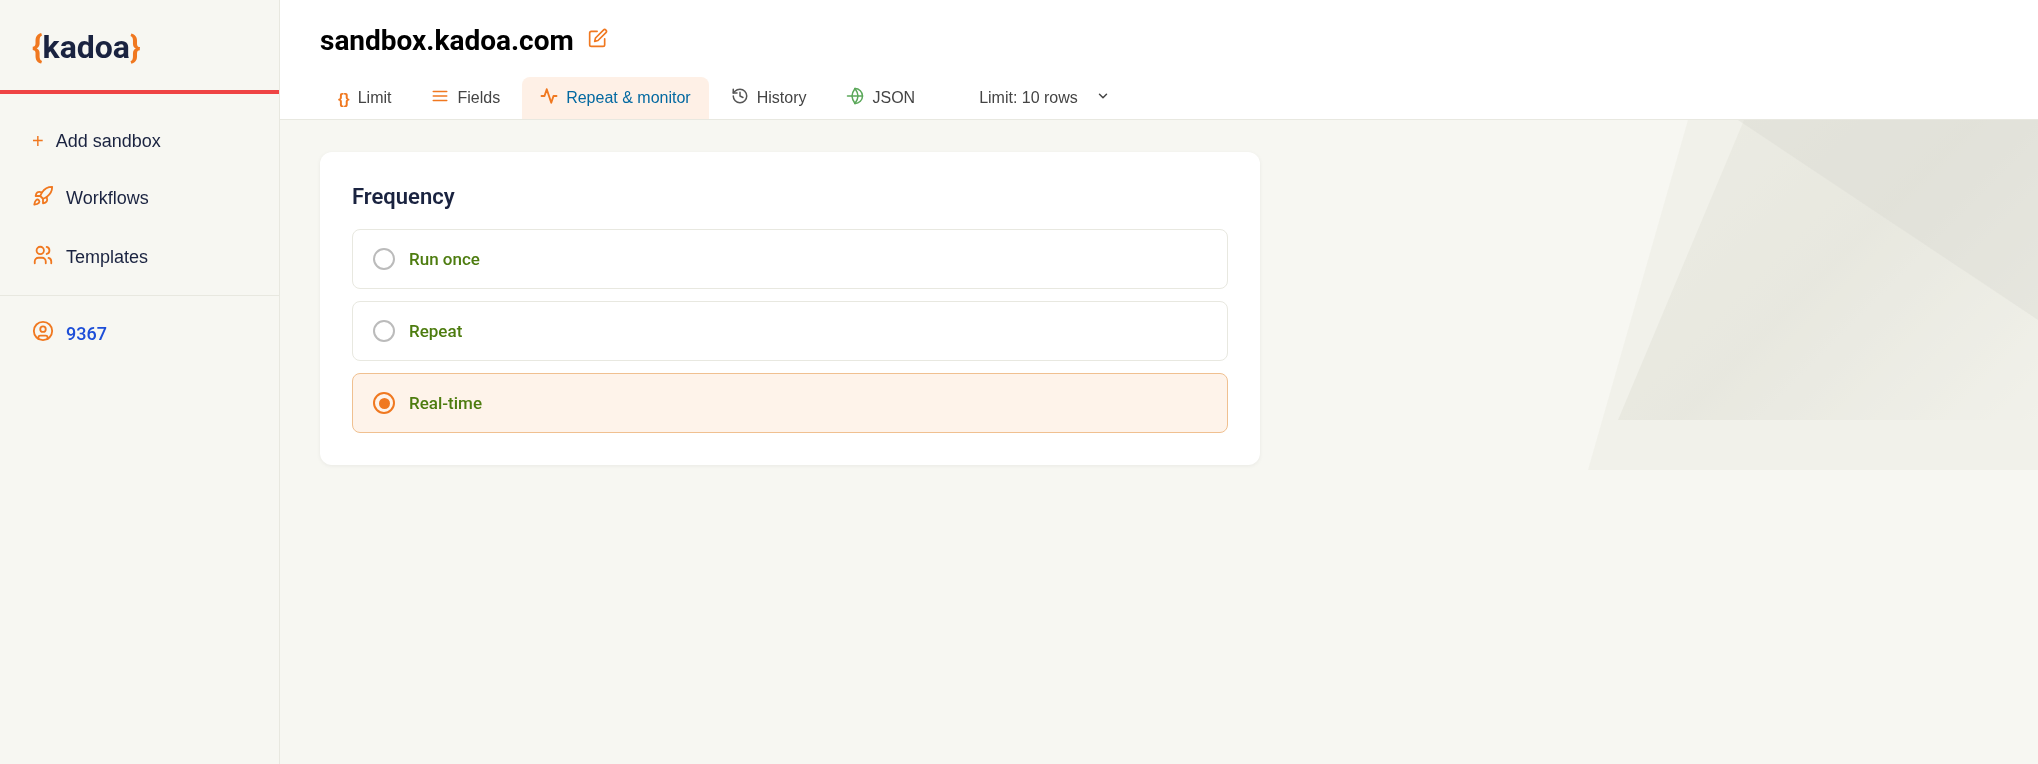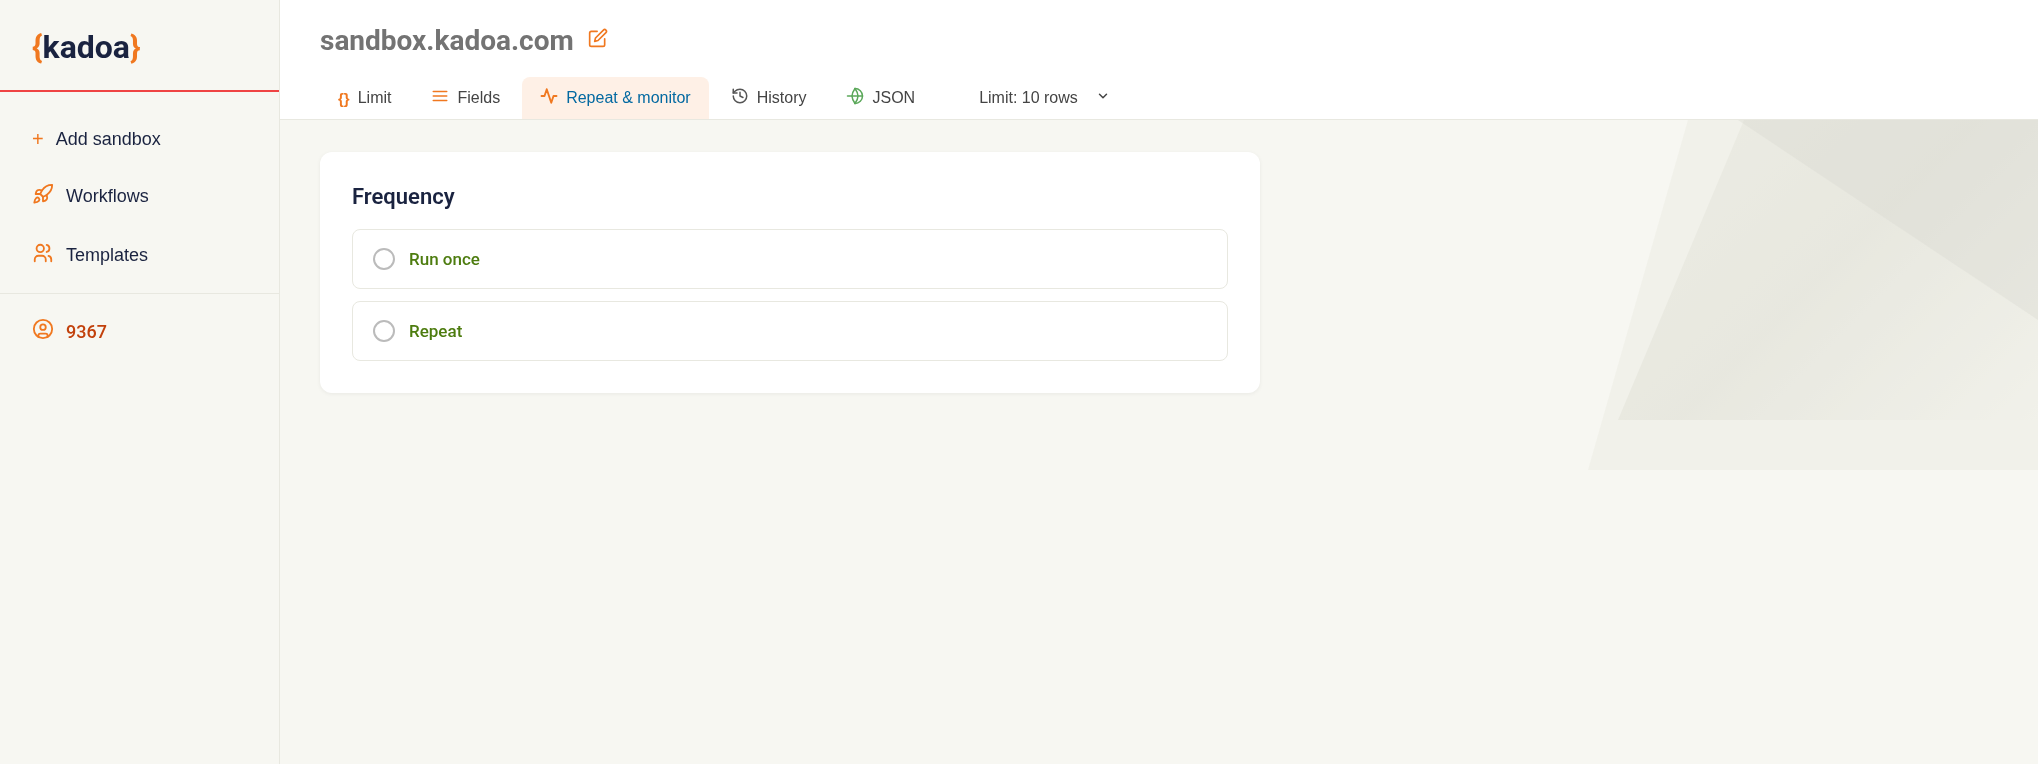--- a/index.html
+++ b/index.html
@@ -17,21 +17,21 @@
       min-width: 280px;
       background: #f7f7f2;
       border-right: 1px solid #e8e8e0;
       display: flex;
       flex-direction: column;
       padding: 0;
     }
 
     .sidebar-logo {
       padding: 28px 32px 24px;
-      border-bottom: 2px solid #ef4444;
+      border-bottom: 4px solid #ef4444;
     }
 
     .logo-text {
       font-size: 32px;
       font-weight: 700;
       color: #1a2340;
     }
 
     .logo-text .brace {
       color: #f07820;
@@ -68,21 +68,21 @@
       border-top: 1px solid #e8e8e0;
       margin: 8px 0;
     }
 
     .nav-item-user {
       display: flex;
       align-items: center;
       gap: 12px;
       padding: 16px 32px;
       cursor: pointer;
-      color: #c2410c;
+      color: #1d4ed8;
       font-size: 18px;
       font-weight: 500;
     }
 
     .user-icon {
       color: #f07820;
       font-size: 22px;
     }
 
     
@@ -104,21 +104,21 @@
     .header-title-row {
       display: flex;
       align-items: center;
       gap: 14px;
       margin-bottom: 20px;
     }
 
     .header-title {
       font-size: 28px;
       font-weight: 700;
-      color: #737373;
+      color: #000000;
     }
 
     .edit-icon {
       color: #f07820;
       font-size: 20px;
       cursor: pointer;
     }
 
     
     .tabs {
@@ -417,16 +417,20 @@
       <div class="radio-option">
         <div class="radio-circle"></div>
         <span>Run once</span>
       </div>
 
       <div class="radio-option">
         <div class="radio-circle"></div>
         <span>Repeat</span>
       </div>
 
+      <div class="radio-option selected">
+        <div class="radio-circle checked"></div>
+        <span>Real-time</span>
+      </div>
     </div>
   </div>
 
 </main>
 
 </body></html>

